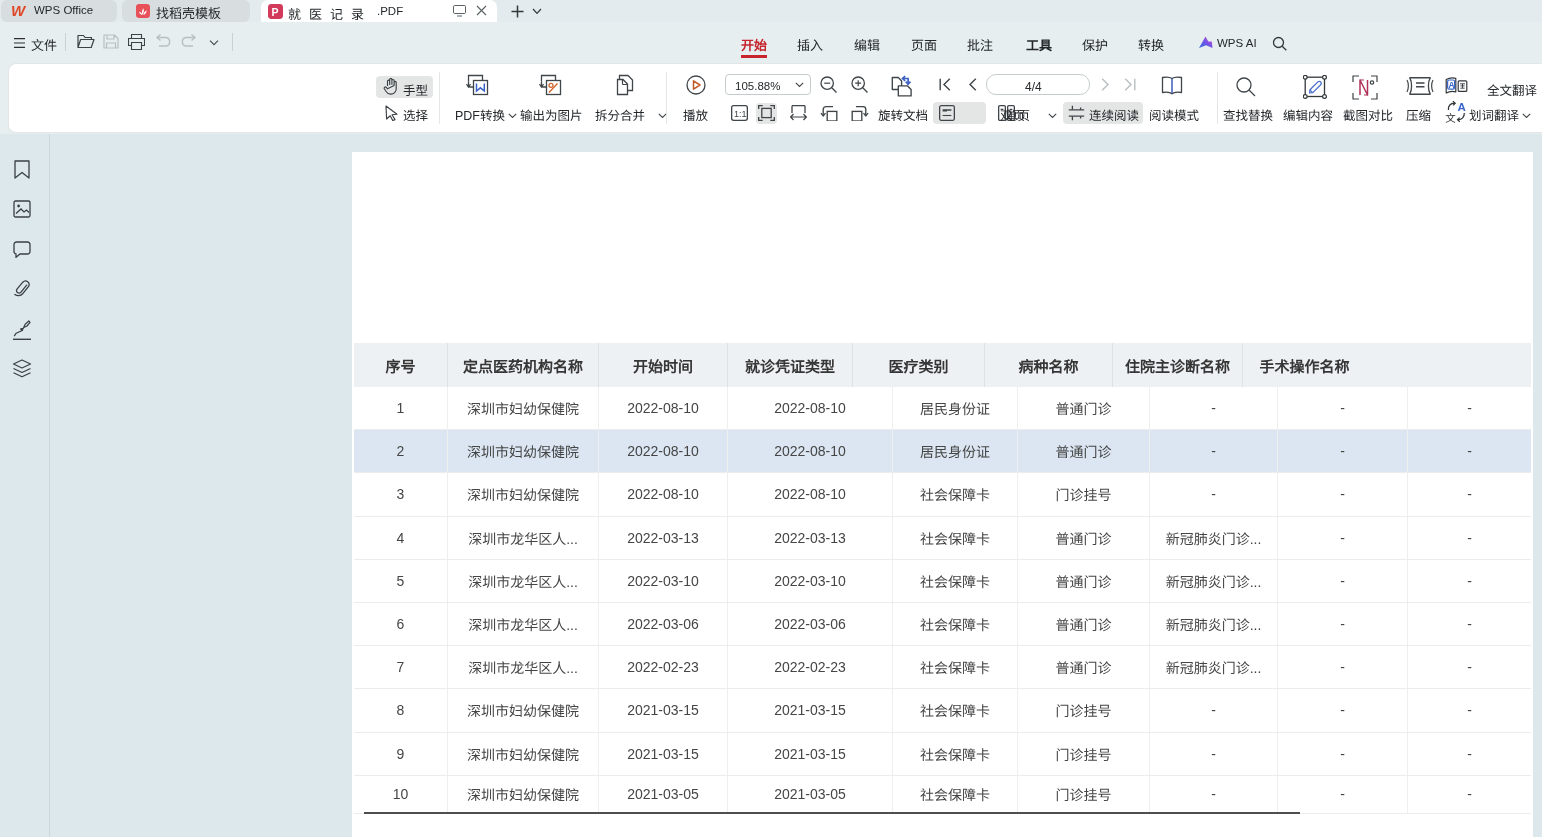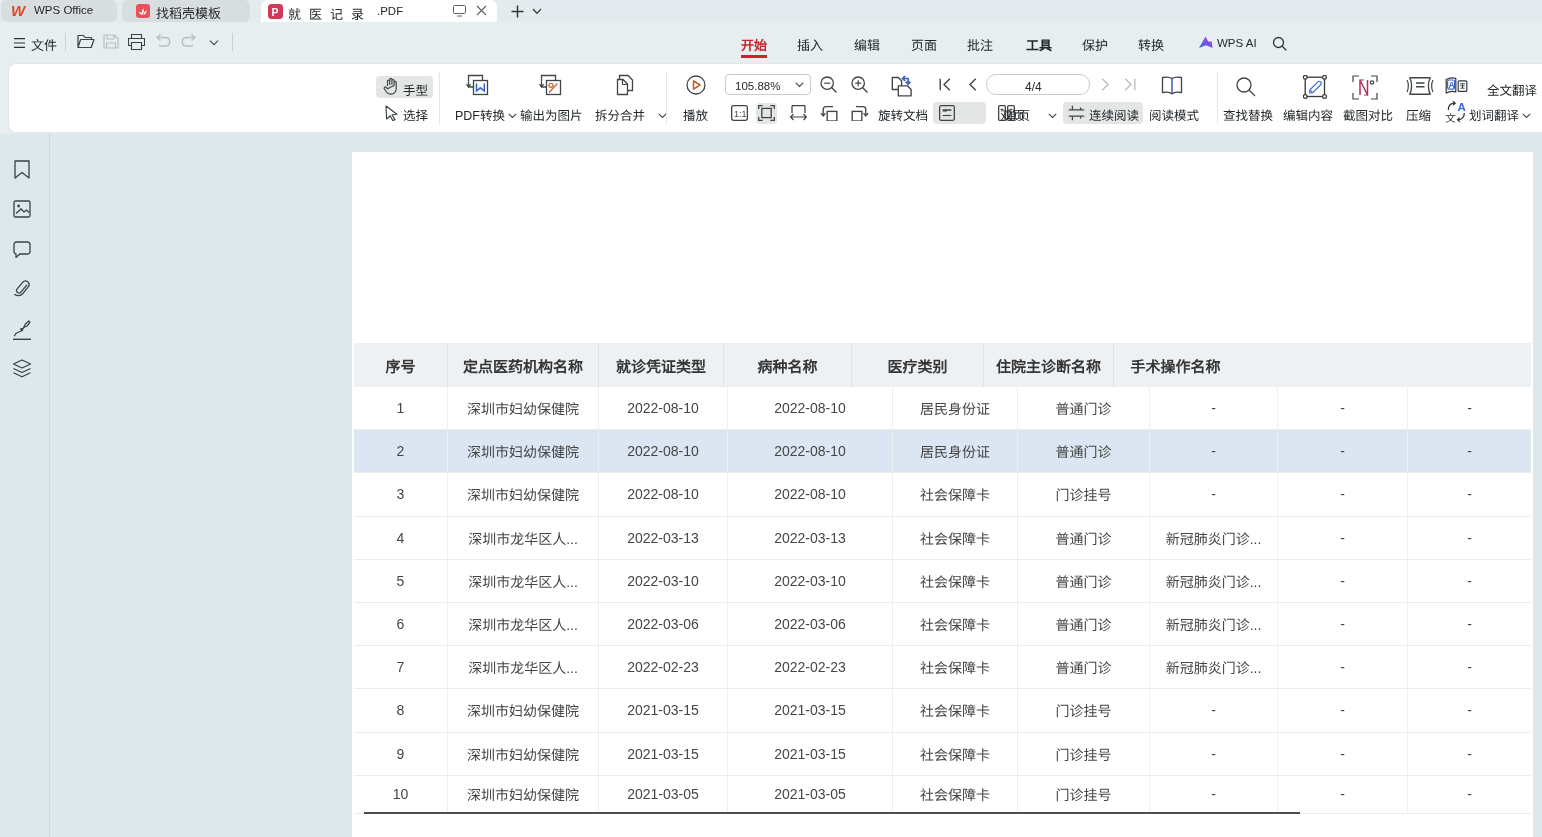--- a/index.html
+++ b/index.html
@@ -347,23 +347,24 @@
     <svg class="abs" style="left:12px;top:225px;" width="20" height="19" viewBox="0 0 20 19">
       <path d="M10 1 L18.5 5 L10 9 L1.5 5 Z" fill="none" stroke="#3a4043" stroke-width="1.2" stroke-linejoin="round"></path>
       <path d="M1.5 9.5 L10 13.5 L18.5 9.5" fill="none" stroke="#3a4043" stroke-width="1.2" stroke-linejoin="round"></path>
       <path d="M1.5 13.8 L10 17.8 L18.5 13.8" fill="none" stroke="#3a4043" stroke-width="1.2" stroke-linejoin="round"></path>
     </svg>
     <div id="page" class="abs">
       <div id="tbl" class="abs">
 <div class="hrow abs">
   <div class="hcell" style="width:94px;">序号</div>
   <div class="hcell" style="width:151px;">定点医药机构名称</div>
+  <div class="hcell" style="width:129px;">开始时间</div>
   <div class="hcell" style="width:125px;">就诊凭证类型</div>
+  <div class="hcell" style="width:132px;">医疗类别</div>
   <div class="hcell" style="width:128px;">病种名称</div>
-  <div class="hcell" style="width:132px;">医疗类别</div>
   <div class="hcell" style="width:130px;">住院主诊断名称</div>
   <div class="hcell" style="width:123px;">手术操作名称</div>
 </div>
 <div class="drow abs" style="top:44.0px;">
   <div class="dcell" style="width:94px;">1</div>
   <div class="dcell" style="width:151px;">深圳市妇幼保健院</div>
   <div class="dcell" style="width:129px;">2022-08-10</div>
   <div class="dcell" style="width:165px;">2022-08-10</div>
   <div class="dcell" style="width:125px;">居民身份证</div>
   <div class="dcell" style="width:132px;">普通门诊</div>

